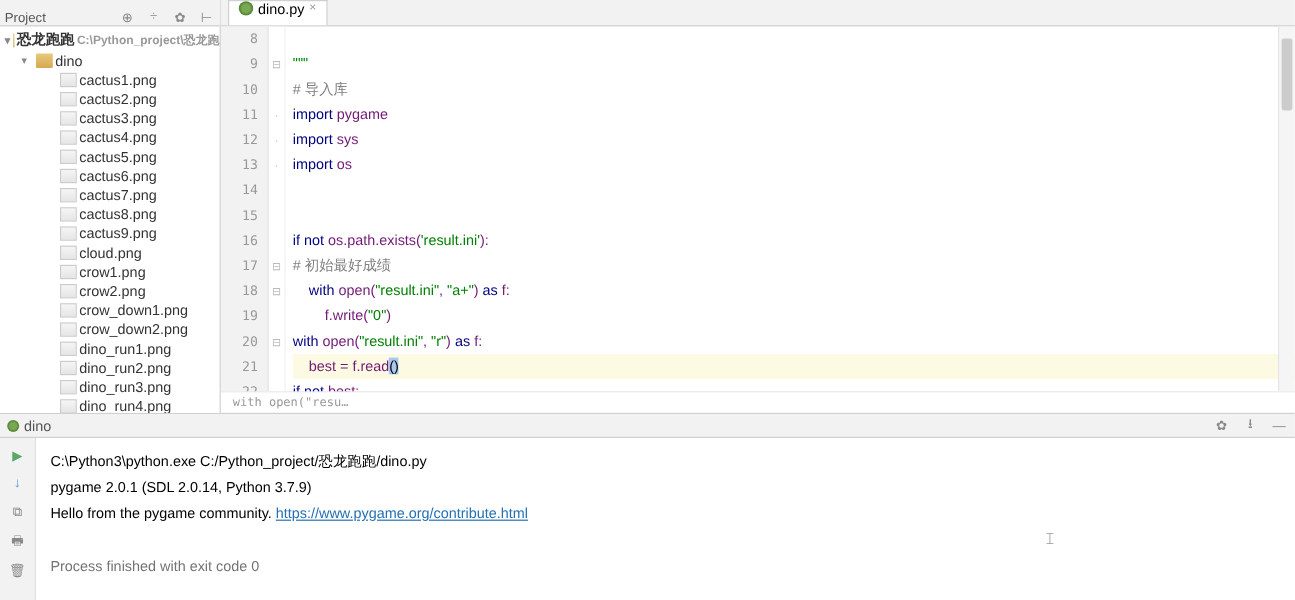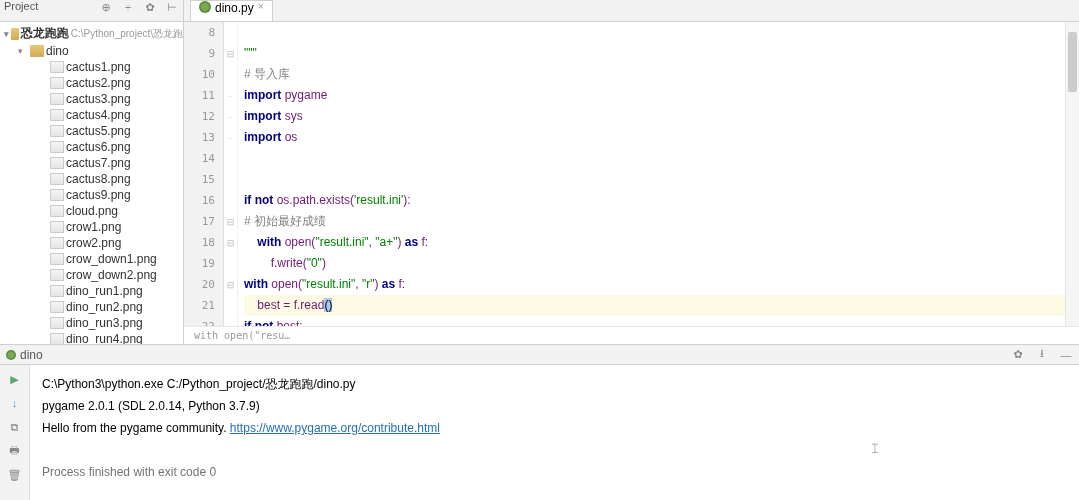--- a/index.html
+++ b/index.html
@@ -1,46 +1,46 @@
 <!DOCTYPE html>
 <html><head>
 <meta charset="utf-8">
 <style>
 *{margin:0;padding:0;box-sizing:border-box;font-family:"Microsoft YaHei",Arial,sans-serif;font-size:12px}
 body{background:#fff;width:1079px;height:500px;overflow:hidden;display:flex;flex-direction:column}
 .top-area{display:flex;height:345px;border-bottom:1px solid #d0d0d0}
 .project-panel{width:184px;border-right:1px solid #d0d0d0;display:flex;flex-direction:column;background:#fff}
-.project-header{height:22px;background:#f2f2f2;border-bottom:1px solid #d0d0d0;display:flex;align-items:flex-start;padding:0 4px;gap:6px}
+.project-header{height:22px;background:#f2f2f2;border-bottom:1px solid #d0d0d0;display:flex;align-items:flex-end;padding:0 4px;gap:6px}
 .project-title{font-size:11px;color:#555}
 .header-icons{margin-left:auto;display:flex;gap:8px;align-items:center}
 .hicon{width:14px;height:14px;display:flex;align-items:center;justify-content:center;color:#888;font-size:11px}
 .project-tree{flex:1;overflow:auto;padding:2px 0}
 .tree-item{display:flex;align-items:center;padding:1px 0 1px 4px;gap:2px;white-space:nowrap;color:#333;font-size:11px}
 .tree-item .arrow{width:10px;font-size:9px;color:#888}
 .tree-item .ticon{width:14px;height:12px;display:inline-block}
 .root-item{font-weight:bold}
-.root-path{color:#999;font-weight:normal;font-size:10px}
+.root-path{color:#999;font-weight:bold;font-size:10px}
 .folder-icon{background:linear-gradient(#e8c97a,#d4a952);width:13px;height:10px;border-radius:1px}
 .file-icon{width:11px;height:12px;background:linear-gradient(#f5f5f5,#e5e5e5);border:1px solid #ccc}
 .indent1{padding-left:18px}
 .indent2{padding-left:38px}
 .editor-area{flex:1;display:flex;flex-direction:column}
 .tab-bar{height:22px;background:#f2f2f2;border-bottom:1px solid #d0d0d0;display:flex;align-items:flex-end}
 .tab{height:21px;background:#fff;border:1px solid #d0d0d0;border-bottom:none;padding:0 8px;display:flex;gap:4px;font-size:11px;margin-left:6px}
 .tab .tab-close{color:#999;font-size:10px}
 .py-icon{width:12px;height:12px;background:radial-gradient(#78a850 40%,#5a8a3a 60%);border-radius:50%}
 .code-area{flex:1;display:flex;overflow:hidden;position:relative}
 .gutter{width:40px;background:#f2f2f2;border-right:1px solid #e0e0e0;text-align:right;padding-top:0}
 .gutter .gline{height:21px;line-height:21px;padding-right:8px;color:#999;font-family:Consolas,monospace;font-size:11px}
 .fold-col{width:14px;background:#fff;border-right:1px solid #f0f0f0}
 .fold-col .fline{height:21px;display:flex;align-items:center;justify-content:center;color:#bbb;font-size:9px}
 .code-content{flex:1;font-family:Consolas,"Courier New",monospace;font-size:13px;line-height:21px;padding-left:6px;position:relative}
 .cline{height:21px;white-space:pre}
 .line-hl{background:#fcfae3}
-.kw{color:#000080;font-weight:bold}
+.kw{color:#000080;font-weight:normal}
 .str{color:#008000}
 .str-sel{background:#a8c8f0}
 .cmt{color:#808080}
 .ident{color:#701a75}
 .breadcrumb{height:18px;border-top:1px solid #e8e8e8;padding-left:10px;font-size:10px;color:#999;line-height:18px;font-family:Consolas,monospace}
 .editor-scroll{position:absolute;right:0;top:0;bottom:0;width:14px;background:#f5f5f5;border-left:1px solid #e5e5e5}
 .editor-scroll .thumb{position:absolute;top:10px;left:2px;right:2px;height:60px;background:#ccc;border-radius:2px}
 .console-area{flex:1;display:flex;flex-direction:column}
 .console-header{height:20px;background:#f2f2f2;border-bottom:1px solid #d0d0d0;display:flex;align-items:center;padding:0 6px;font-size:11px;color:#555}
 .console-header .ctoolbar{margin-left:auto;display:flex;gap:10px;color:#999;font-size:11px}

